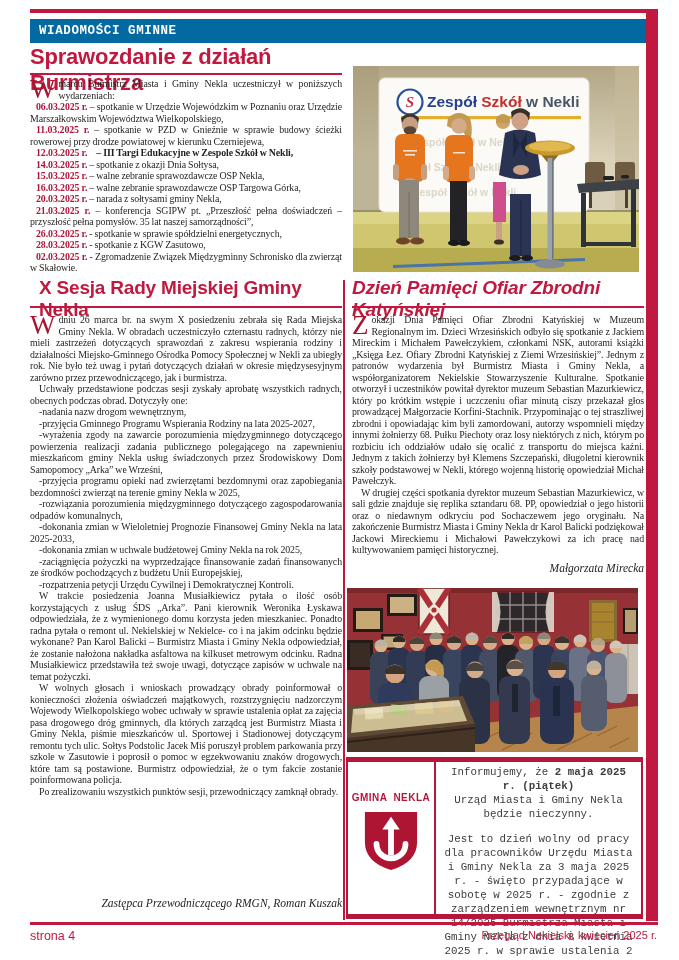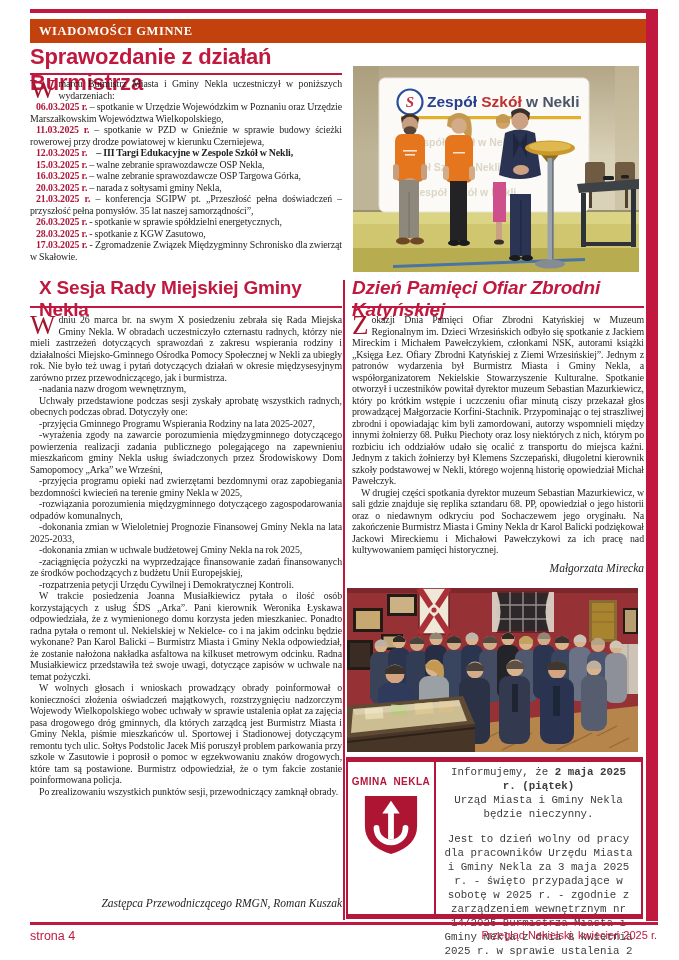--- a/index.html
+++ b/index.html
@@ -1,22 +1,22 @@
 <!DOCTYPE html>
 <html lang="pl"><head>
 <meta charset="utf-8">
 <style>
   html,body{margin:0;padding:0;background:#ffffff;}
   body{width:679px;height:960px;position:relative;overflow:hidden;
        font-family:"Liberation Serif",serif;color:#1f1f1d;}
   .abs{position:absolute;}
   
   .top-rule{left:30px;top:9px;width:627px;height:4px;background:#c0183f;}
-  .band{left:30px;top:19px;width:628px;height:24px;background:#c2410c;color:#fff;
-        font-family:Liberation Serif, serif;font-size:12.5px;font-weight:600;
+  .band{left:30px;top:19px;width:628px;height:24px;background:#0369a1;color:#fff;
+        font-family:Liberation Mono, monospace;font-size:12.5px;font-weight:600;
         letter-spacing:.6px;line-height:24px;padding-left:9px;box-sizing:border-box;}
   .right-stripe{left:646px;top:9px;width:12px;height:912px;background:#c0183f;}
   .col-divider{left:343px;top:280px;width:2px;height:640px;background:#c0183f;}
   .rule{height:2px;background:#c0183f;}
   
   .h-main{left:30px;top:44px;width:330px;color:#c0183f;font-family:"Liberation Sans",sans-serif;
           font-size:22px;font-weight:600;letter-spacing:-.2px;}
   .h-sec{color:#c0183f;font-family:"Liberation Sans",sans-serif;font-size:19px;
          font-weight:600;letter-spacing:-.2px;top:277px;}
   
@@ -27,21 +27,21 @@
   .copy p.item{text-indent:6px;}
   .copy .date{color:#ad1638;font-weight:700;}
   .copy p.bold .txt{font-weight:700;margin-left:7px;}
   .dropcap{float:left;color:#a5172f;font-size:27px;line-height:21px;padding:1px 3px 0 0;}
   .signature{font-style:italic;font-size:11.5px;text-align:right;color:#1f1f1d;}
   
   .notice{left:346px;top:757px;width:297px;height:162px;box-sizing:border-box;
           border:2px solid #b5173c;border-top-width:5px;border-bottom-width:5px;
           display:flex;background:#fff;}
   .notice-logo{width:86px;display:flex;flex-direction:column;align-items:center;
-               padding-top:14px;box-sizing:border-box;}
+               padding-top:30px;box-sizing:border-box;}
   .notice-logo .glabel{font-family:"Liberation Sans",sans-serif;font-size:10px;font-weight:700;
                color:#b5173c;letter-spacing:.5px;word-spacing:3px;margin-bottom:6px;}
   .notice-sep{width:2px;background:#b5173c;}
   .notice-text{flex:1;font-family:Liberation Mono, monospace;font-size:10.8px;
                line-height:1.3;color:#3d3d3d;text-align:center;padding:3px 8px;
                box-sizing:border-box;}
   .notice-text .b{font-weight:700;}
   .notice-text .gap{height:11px;}
   
   .footer-rule{left:30px;top:922px;width:628px;height:3px;background:#c0183f;}
@@ -65,34 +65,35 @@
 <div class="abs copy" style="left:30px;top:78px;width:312px;height:198px;">
   <p class="has-drop"><span class="dropcap">W</span><span>marcu Burmistrz Miasta i Gminy Nekla uczestniczył w poniższych wydarzeniach:</span></p>
   <div>
 
       <p class="item"><span class="date">06.03.2025 r.</span> <span class="txt">– spotkanie w Urzędzie Wojewódzkim w Poznaniu oraz Urzędzie Marszałkowskim Województwa Wielkopolskiego,</span></p>
 
       <p class="item"><span class="date">11.03.2025 r.</span> <span class="txt">– spotkanie w PZD w Gnieźnie w sprawie budowy ścieżki rowerowej przy drodze powiatowej w kierunku Czerniejewa,</span></p>
 
       <p class="item bold"><span class="date">12.03.2025 r.</span> <span class="txt">– III Targi Edukacyjne w Zespole Szkół w Nekli,</span></p>
 
+      <p class="item"><span class="date">14.03.2025 r.</span> <span class="txt">– spotkanie z okazji Dnia Sołtysa,</span></p>
 
       <p class="item"><span class="date">15.03.2025 r.</span> <span class="txt">– walne zebranie sprawozdawcze OSP Nekla,</span></p>
 
       <p class="item"><span class="date">16.03.2025 r.</span> <span class="txt">– walne zebranie sprawozdawcze OSP Targowa Górka,</span></p>
 
       <p class="item"><span class="date">20.03.2025 r.</span> <span class="txt">– narada z sołtysami gminy Nekla,</span></p>
 
       <p class="item"><span class="date">21.03.2025 r.</span> <span class="txt">– konferencja SGIPW pt. „Przeszłość pełna doświadczeń – przyszłość pełna pomysłów. 35 lat naszej samorządności”,</span></p>
 
       <p class="item"><span class="date">26.03.2025 r.</span> <span class="txt">- spotkanie w sprawie spółdzielni energetycznych,</span></p>
 
       <p class="item"><span class="date">28.03.2025 r.</span> <span class="txt">- spotkanie z KGW Zasutowo,</span></p>
 
-      <p class="item"><span class="date">17.03.2025 r.</span> <span class="txt">- Zgromadzenie Związek Międzygminny Schronisko dla zwierząt w Skałowie.</span></p>
+      <p class="item"><span class="date">02.03.2025 r.</span> <span class="txt">- Zgromadzenie Związek Międzygminny Schronisko dla zwierząt w Skałowie.</span></p>
     </div>
 </div>
 
 <svg class="abs photo" style="left:353px;top:66px;" width="286" height="206" viewBox="0 0 286 206" role="img">
   <defs>
     <linearGradient id="wallG" x1="0" y1="0" x2="0" y2="1">
       <stop offset="0" stop-color="#b3a687"></stop>
         <stop offset="0.6" stop-color="#d9d1b8"></stop>
     </linearGradient>
   </defs>
@@ -195,29 +196,29 @@
 <div class="abs h-sec" style="left:30px;width:312px;margin-left:9px;">X Sesja Rady Miejskiej Gminy Nekla</div>
 <div class="abs rule" style="left:30px;top:306px;width:312px;"></div>
 <div class="abs h-sec" style="left:352px;width:294px;font-style:italic;">Dzień Pamięci Ofiar Zbrodni Katyńskiej</div>
 <div class="abs rule" style="left:352px;top:306px;width:292px;"></div>
 
 <div class="abs copy" style="left:30px;top:314px;width:312px;height:578px;">
   <div>
 
       <p class="para has-drop"><span class="dropcap">W</span><span class="txt">dniu 26 marca br. na swym X posiedzeniu zebrała się Rada Miejska Gminy Nekla. W obradach uczestniczyło czternastu radnych, którzy nie mieli zastrzeżeń dotyczących sprawozdań z zakresu wspierania rodziny i działalności Miejsko-Gminnego Ośrodka Pomocy Społecznej w Nekli za ubiegły rok. Nie było też uwag i pytań dotyczących działań w okresie międzysesyjnym zarówno przez przewodniczącego, jak i burmistrza.</span></p>
 
+      <p class="para"><span class="txt">Uchwały przedstawione podczas sesji zyskały aprobatę wszystkich radnych, obecnych podczas obrad. Dotyczyły one:</span></p>
+
       <p class="para"><span class="txt">-nadania nazw drogom wewnętrznym,</span></p>
 
-      <p class="para"><span class="txt">Uchwały przedstawione podczas sesji zyskały aprobatę wszystkich radnych, obecnych podczas obrad. Dotyczyły one:</span></p>
-
       <p class="para"><span class="txt">-przyjęcia Gminnego Programu Wspierania Rodziny na lata 2025-2027,</span></p>
 
       <p class="para"><span class="txt">-wyrażenia zgody na zawarcie porozumienia międzygminnego dotyczącego powierzenia realizacji zadania publicznego polegającego na zapewnieniu mieszkańcom gminy Nekla usług świadczonych przez Środowiskowy Dom Samopomocy „Arka” we Wrześni,</span></p>
 
-      <p class="para"><span class="txt">-przyjęcia programu opieki nad zwierzętami bezdomnymi oraz zapobiegania bezdomności kwiecień na terenie gminy Nekla w 2025,</span></p>
+      <p class="para"><span class="txt">-przyjęcia programu opieki nad zwierzętami bezdomnymi oraz zapobiegania bezdomności zwierząt na terenie gminy Nekla w 2025,</span></p>
 
       <p class="para"><span class="txt">-rozwiązania porozumienia międzygminnego dotyczącego zagospodarowania odpadów komunalnych,</span></p>
 
       <p class="para"><span class="txt">-dokonania zmian w Wieloletniej Prognozie Finansowej Gminy Nekla na lata 2025-2033,</span></p>
 
       <p class="para"><span class="txt">-dokonania zmian w uchwale budżetowej Gminy Nekla na rok 2025,</span></p>
 
       <p class="para"><span class="txt">-zaciągnięcia pożyczki na wyprzedzające finansowanie zadań finansowanych ze środków pochodzących z budżetu Unii Europejskiej,</span></p>
 
       <p class="para"><span class="txt">-rozpatrzenia petycji Urzędu Cywilnej i Demokratycznej Kontroli.</span></p>

